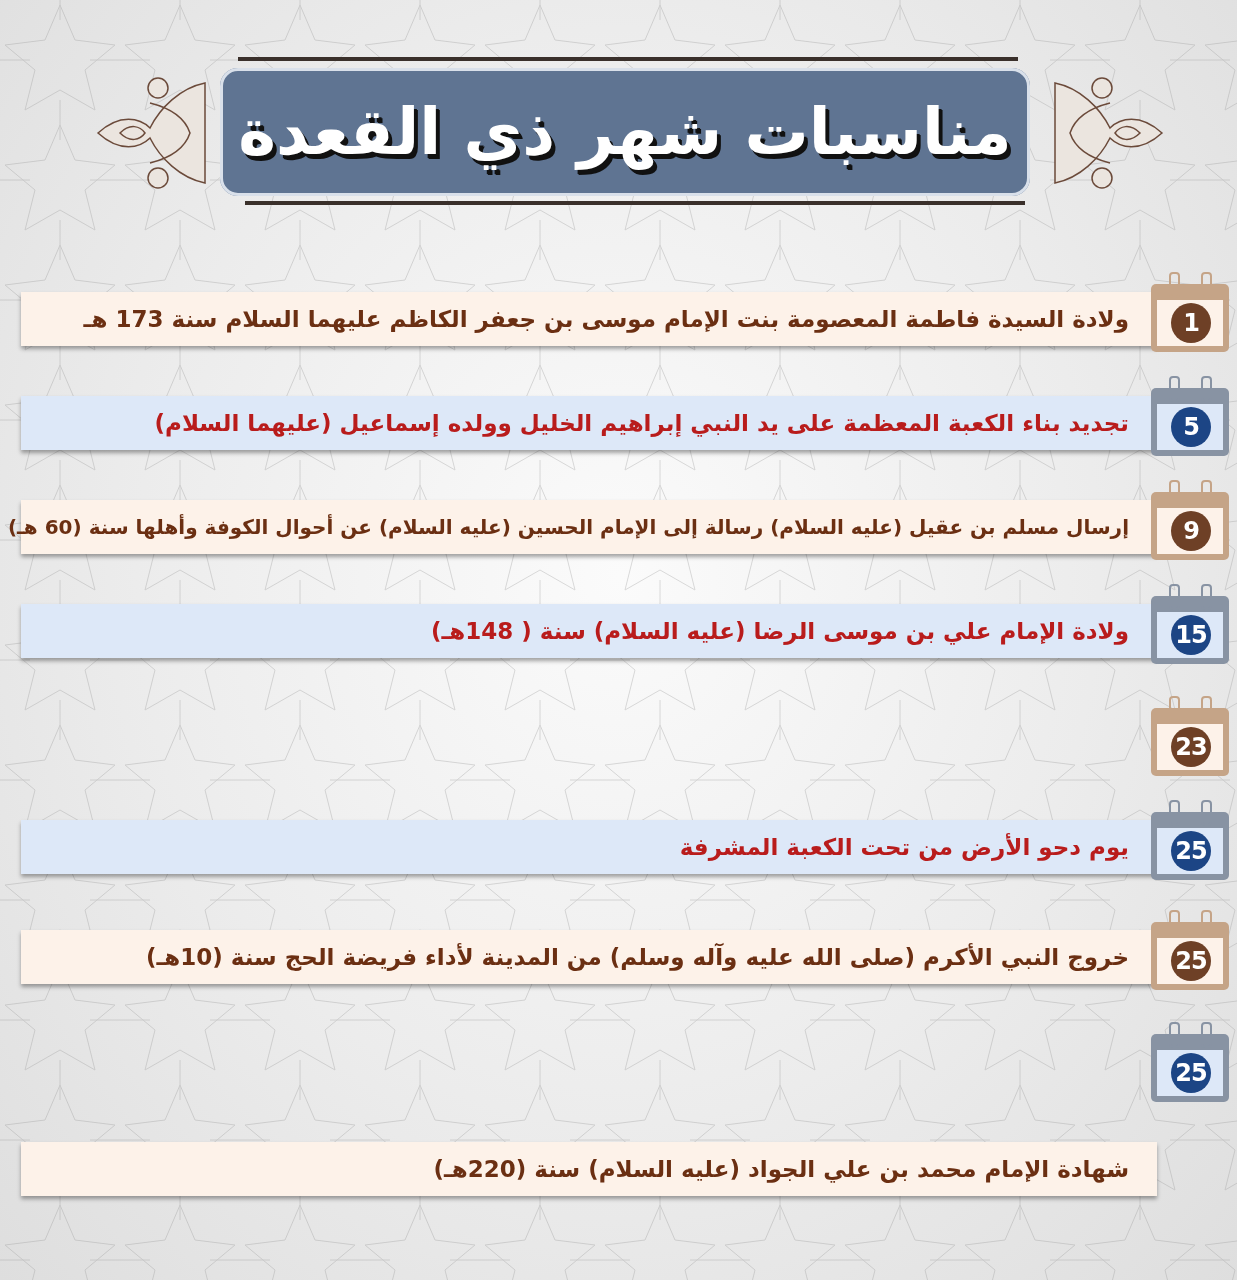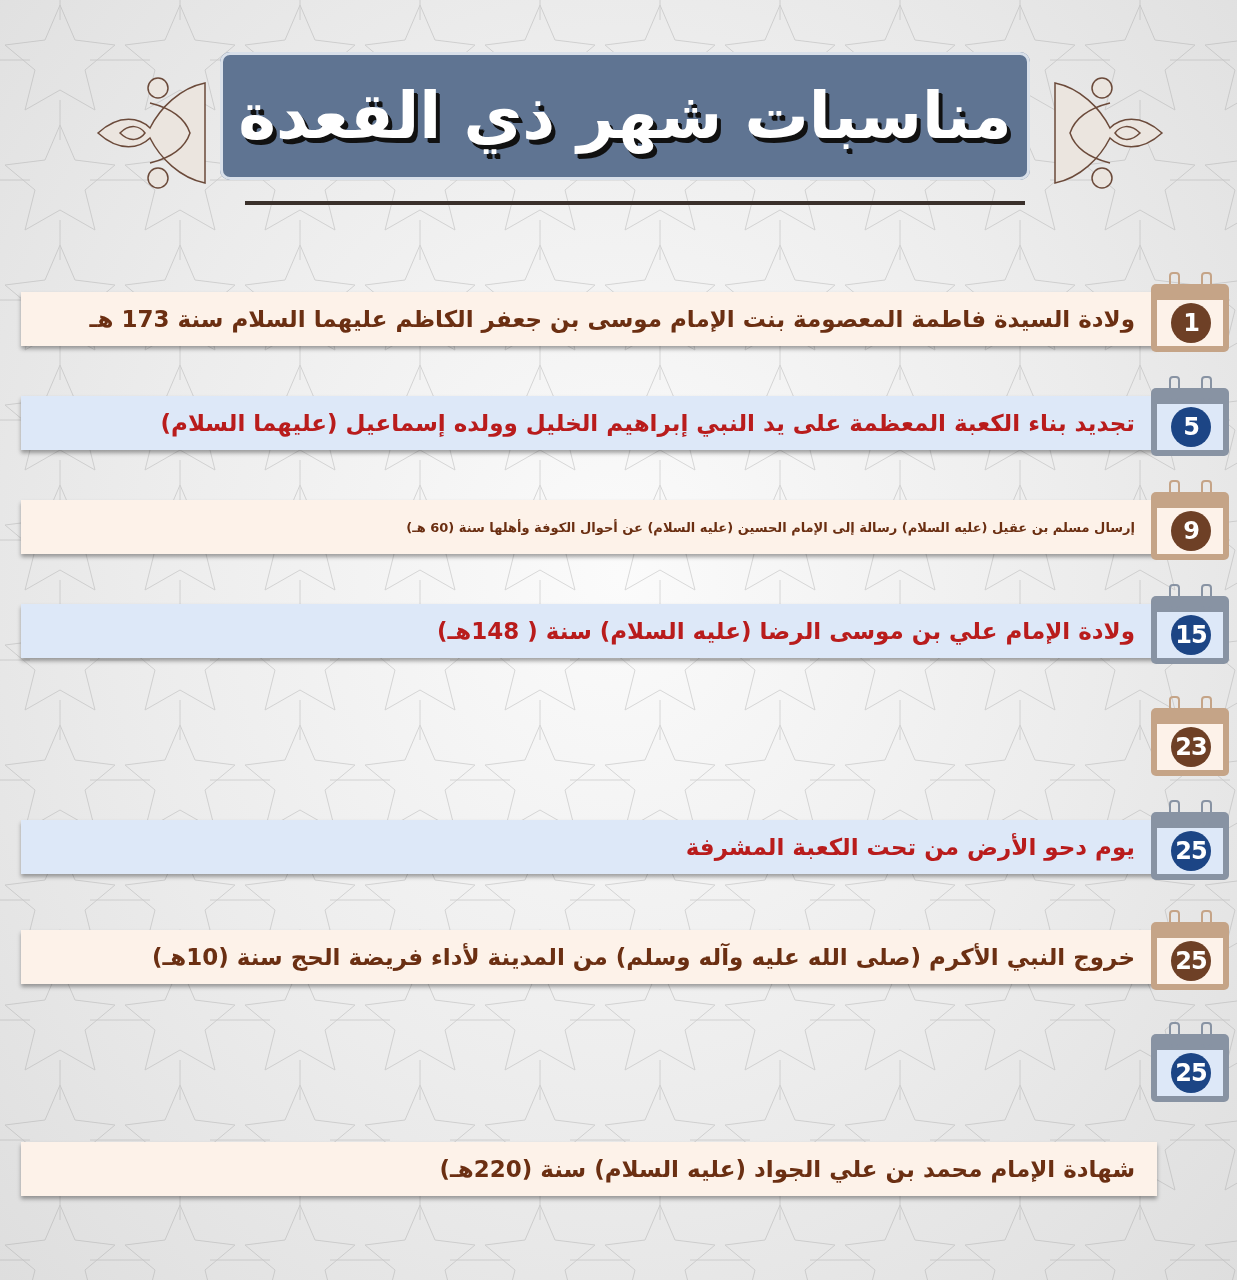--- a/index.html
+++ b/index.html
@@ -7,39 +7,39 @@
     width:1237px; height:1280px; position:relative; overflow:hidden;
     background: radial-gradient(ellipse at 50% 45%, #fbfbfb 0%, #ececec 55%, #dedede 100%);
     font-family: "DejaVu Sans", sans-serif;
   }
   .pattern { position:absolute; inset:0; opacity:.35; }
   .banner-wrap { position:absolute; left:90px; top:40px; width:1080px; height:180px; }
   .banner-line { position:absolute; height:4px; background:#3a302b; }
   .banner-line.top { left:148px; width:780px; top:17px; }
   .banner-line.bot { left:155px; width:780px; top:161px; }
   .banner {
-    position:absolute; left:130px; top:12px; width:810px; height:128px;
-    background:#5f7492; border-radius:10px;
+    position:absolute; left:130px; top:28px; width:810px; height:128px;
+    background:#5f7492; border-radius:18px;
     box-shadow: inset 0 0 0 3px #d9e0ea;
     display:flex; align-items:center; justify-content:center;
   }
   .banner-title {
     color:#fff; font-family:"DejaVu Sans", sans-serif; font-weight:bold; font-size:64px;
     text-shadow: 3px 4px 0 #111, 4px 5px 0 #111;
     direction: rtl;
   }
   .orn { position:absolute; top:18px; width:120px; height:150px; }
   .orn.left { left:0; }
   .orn.right { right:0; transform:scaleX(-1); }
 
   .row { position:absolute; left:13px; width:1224px; height:90px; }
   .bar {
     position:absolute; left:8px; right:80px; height:54px; bottom:6px;
     box-shadow: 0 3px 4px rgba(0,0,0,.35);
-    display:flex; align-items:center; justify-content:flex-end; padding-right:22px;
+    display:flex; align-items:center; justify-content:flex-end; padding-right:28px;
   }
   .bar.brown { background:#fdf2e9; }
   .bar.blue { background:#dde8f8; }
   .bar-text {
     direction: rtl; font-weight:bold; font-size:23px; white-space:nowrap;
     font-family:"DejaVu Sans", sans-serif;
   }
   .bar.brown .bar-text { color:#6b2f12; }
   .bar.blue .bar-text { color:#b91c1c; }
   .cal { position:absolute; right:6px; bottom:0; width:80px; height:80px; }
@@ -121,21 +121,21 @@
       <div class="frame"></div>
       <div class="inner"></div>
       <div class="ring r1"></div>
       <div class="ring r2"></div>
       <div class="num">5</div>
     </div>
 </div>
 
 <div class="row" style="top:470px">
   <div class="bar brown">
-      <span class="bar-text" style="font-size:13px">إرسال مسلم بن عقيل (عليه السلام) رسالة إلى الإمام الحسين (عليه السلام) عن أحوال الكوفة وأهلها سنة (60 هـ)</span>
+      <span class="bar-text" style="font-size:20px">إرسال مسلم بن عقيل (عليه السلام) رسالة إلى الإمام الحسين (عليه السلام) عن أحوال الكوفة وأهلها سنة (60 هـ)</span>
     </div>
   <div class="cal brown">
       <div class="frame"></div>
       <div class="inner"></div>
       <div class="ring r1"></div>
       <div class="ring r2"></div>
       <div class="num">9</div>
     </div>
 </div>
 

